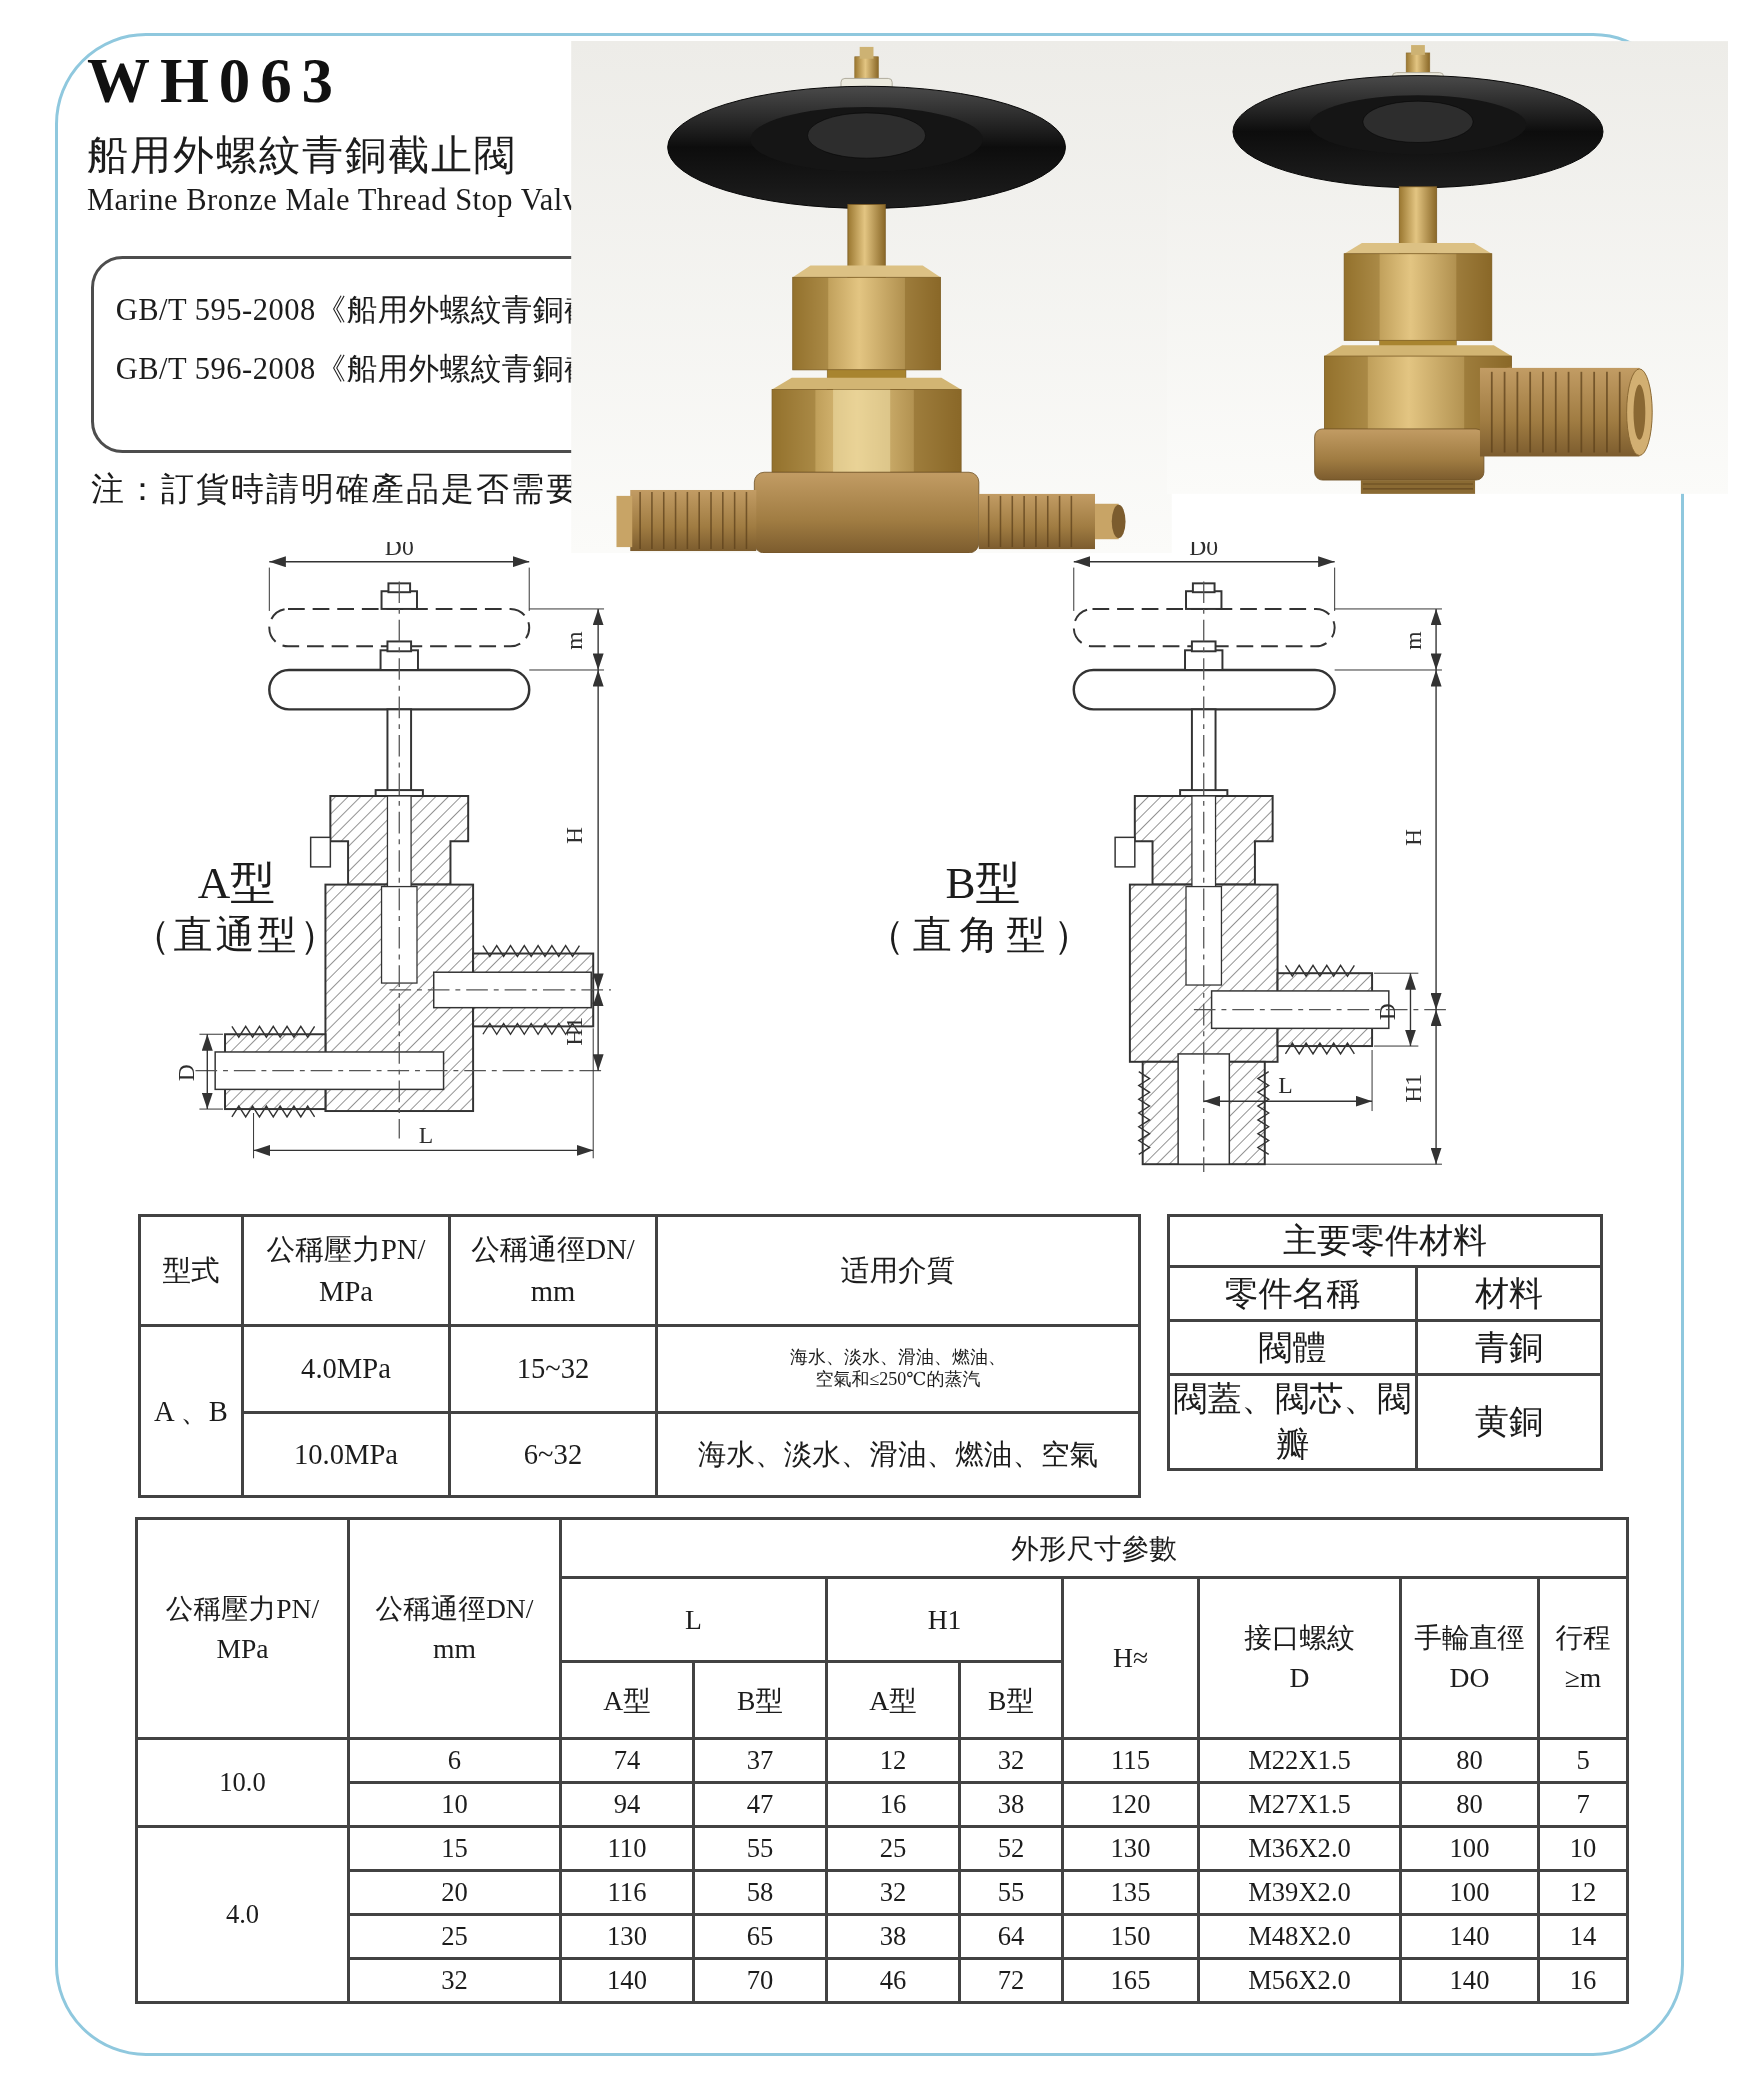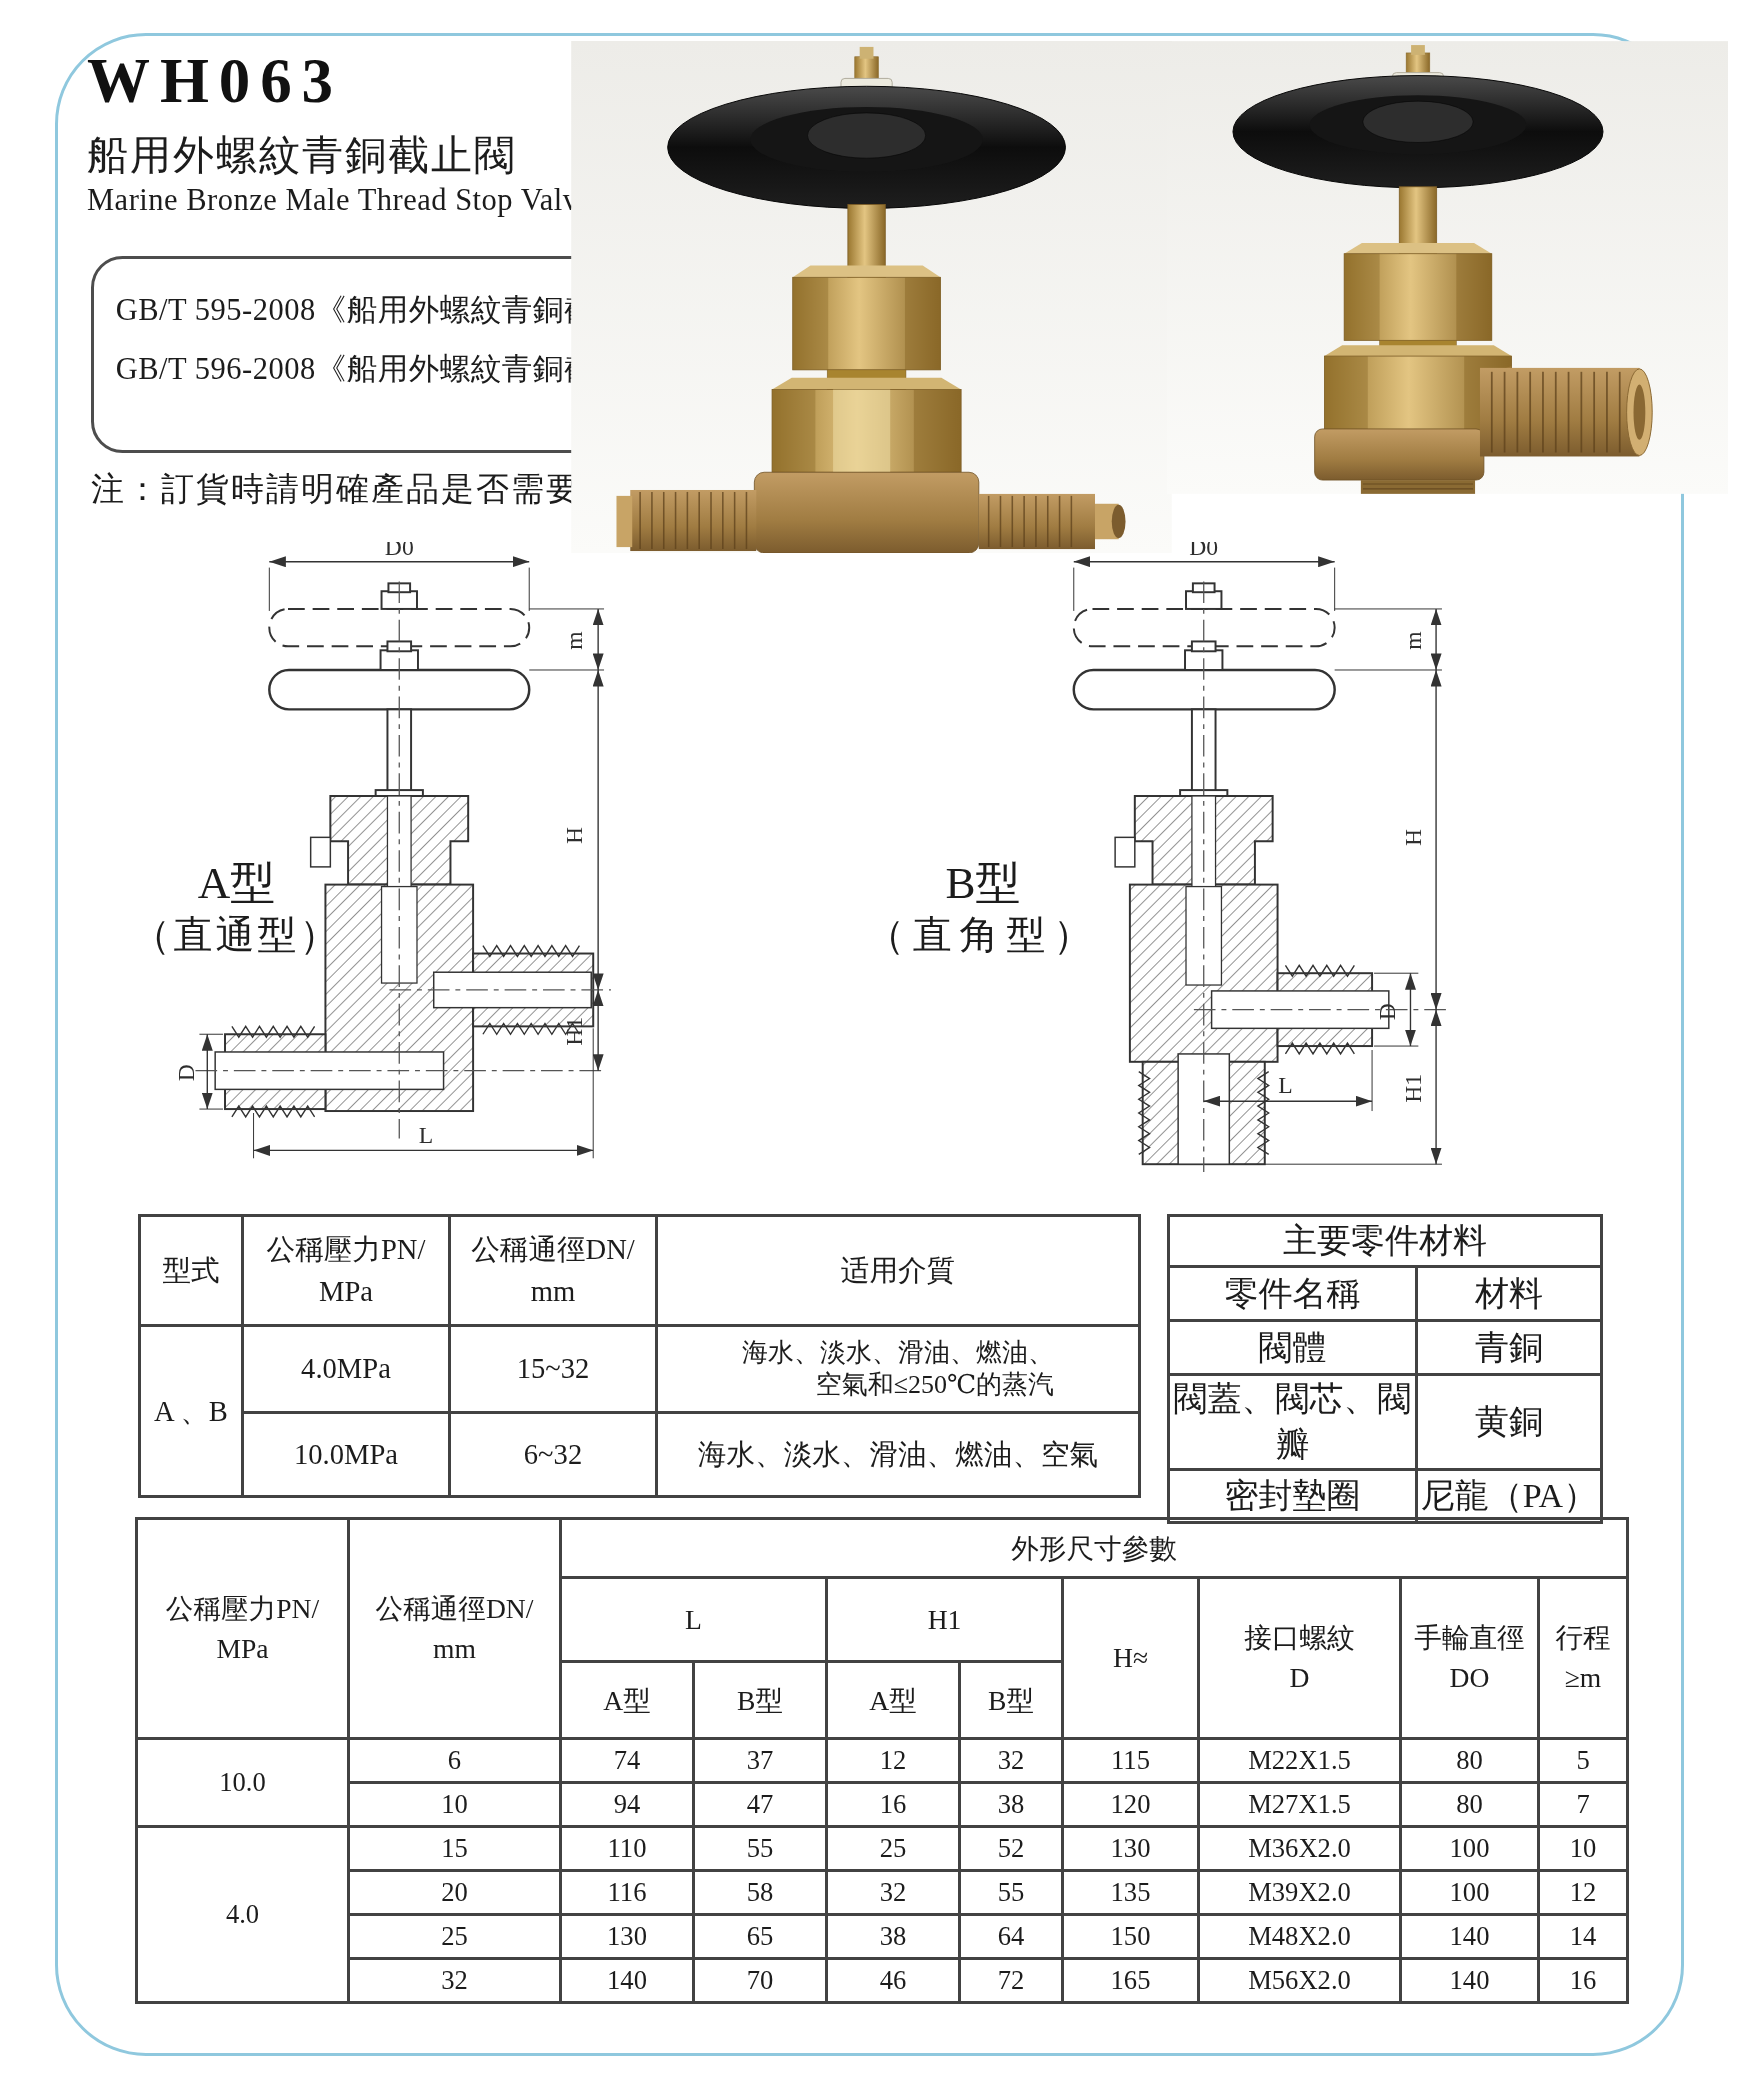--- a/index.html
+++ b/index.html
@@ -19,21 +19,21 @@
   .dlabel{text-align:center;line-height:1.25}
   .dlabel .l1{font-size:45px}
   .dlabel .l2{font-size:39px;letter-spacing:3px}
   table{border-collapse:collapse;table-layout:fixed;color:#1c1c1c}
   td{border:3px solid #424242;text-align:center;vertical-align:middle;padding:0;overflow:hidden}
   .spec{font-size:28.6px}
   .mat{font-size:34px}
   .dim{font-size:26.6px}
   .dim .hd{font-size:27.6px}
   .two div{line-height:1.45}
-  .mleft{display:inline-block;text-align:right;line-height:1.25;font-size:26px}
+  .mleft{display:inline-block;text-align:center;line-height:1.25;font-size:18px}
   .dimtext{font:24px "Liberation Serif",serif;fill:#2e2e2e}
 </style>
 </head>
 <body>
 
 <div class="abs frame"></div>
 
 <div class="abs code">WH063</div>
 <div class="abs tzh">船用外螺紋青銅截止閥</div>
 <div class="abs ten">Marine Bronze Male Thread Stop Valves</div>
@@ -376,24 +376,20 @@
     <td>材料</td>
   </tr>
   <tr style="height:54px">
     <td>閥體</td>
     <td>青銅</td>
   </tr>
   <tr style="height:63px">
     <td>閥蓋、閥芯、閥瓣</td>
     <td>黄銅</td>
   </tr>
-  <tr style="height:53px">
-    <td>密封墊圈</td>
-    <td>尼龍（PA）</td>
-  </tr>
 </tbody>
   </table>
 
 <table class="abs dim" style="left:135px;top:1517px;width:1490px">
   <colgroup>
     <col style="width:212px">
       <col style="width:212px">
       <col style="width:133px">
       <col style="width:133px">
     <col style="width:133px">

